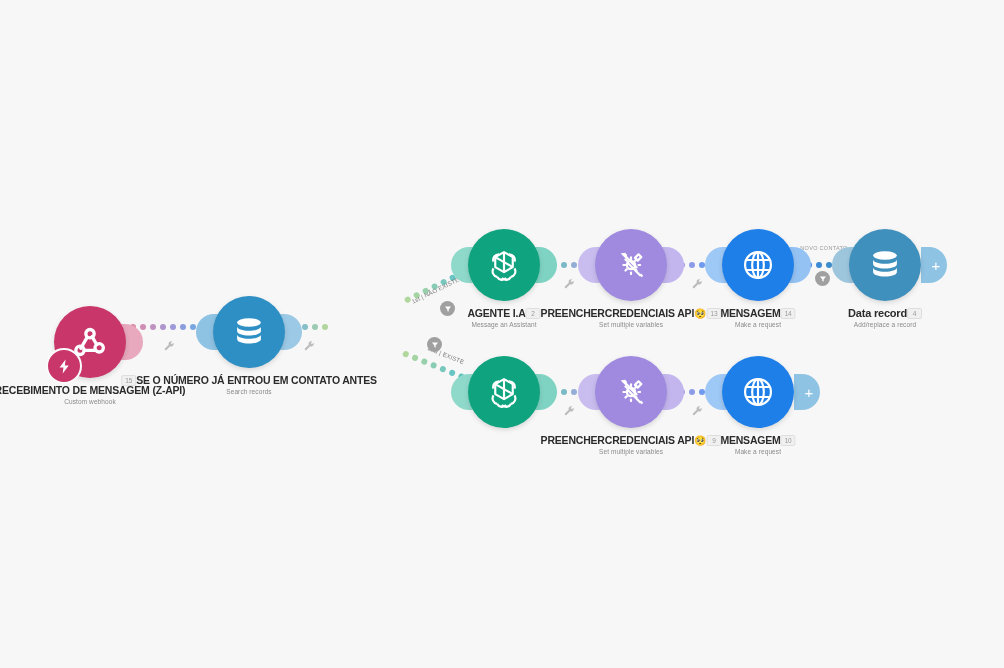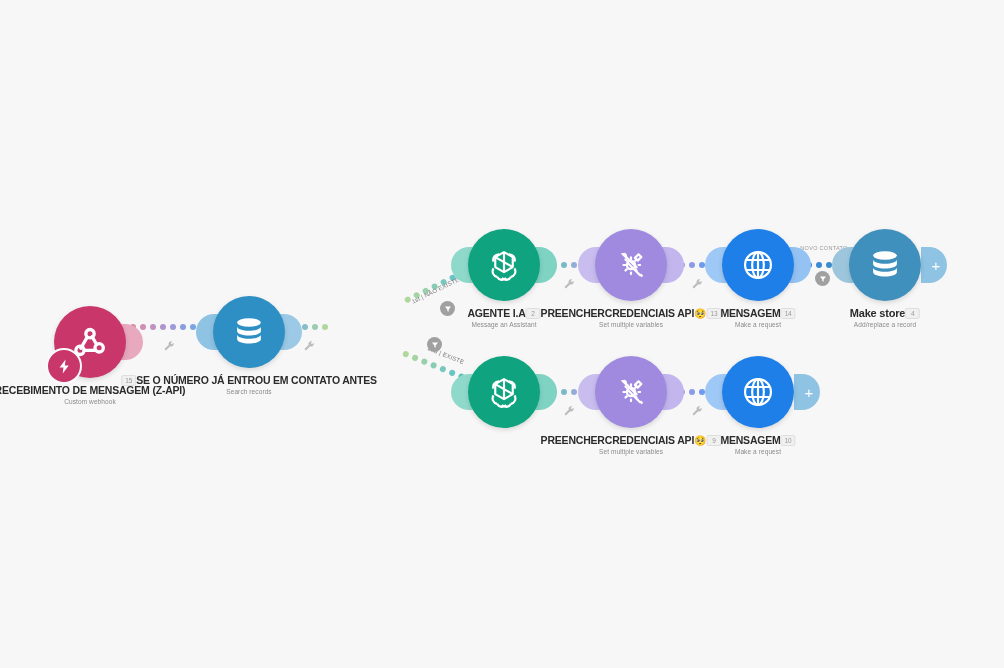--- a/index.html
+++ b/index.html
@@ -321,21 +321,21 @@
     </div>
     <div class="disc" style="background:#3f90bd;">
       <svg viewBox="0 0 48 48" width="38" height="38" fill="#fff">
         <ellipse cx="24" cy="12" rx="15" ry="5.5"></ellipse>
         <path d="M9 17v6c0 3 6.7 5.5 15 5.5S39 26 39 23v-6c0 3-6.7 5.5-15 5.5S9 20 9 17z"></path>
         <path d="M9 27v6c0 3 6.7 5.5 15 5.5S39 36 39 33v-6c0 3-6.7 5.5-15 5.5S9 30 9 27z"></path>
       </svg>
     </div>
     <div class="nlabel">
       <div class="ntitle" style="font-size:11px;">
-        <span>Make store</span>
+        <span>Data record</span>
         <span class="badge">4</span>
       </div>
       <div class="nsub">Add/replace a record</div>
     </div>
   </div>
 
   <div class="node" style="left:468px;top:356px;">
     <div class="socket left" style="background:#8fd9cb;"></div>
     <div class="socket right" style="background:#7fd3c3;"></div>
     <div class="disc" style="background:#10a37f;">

